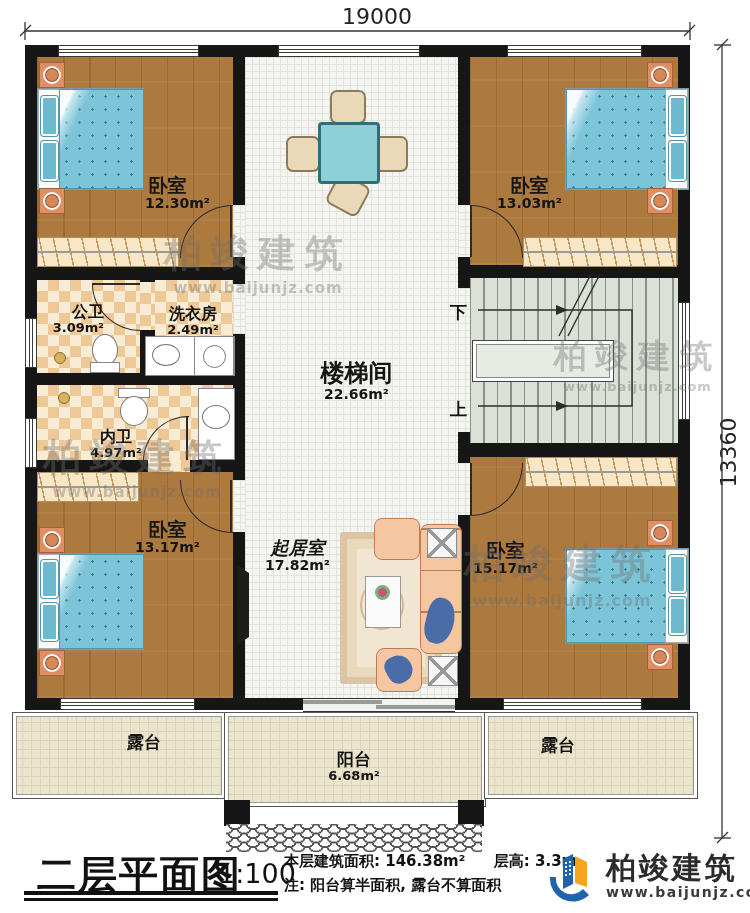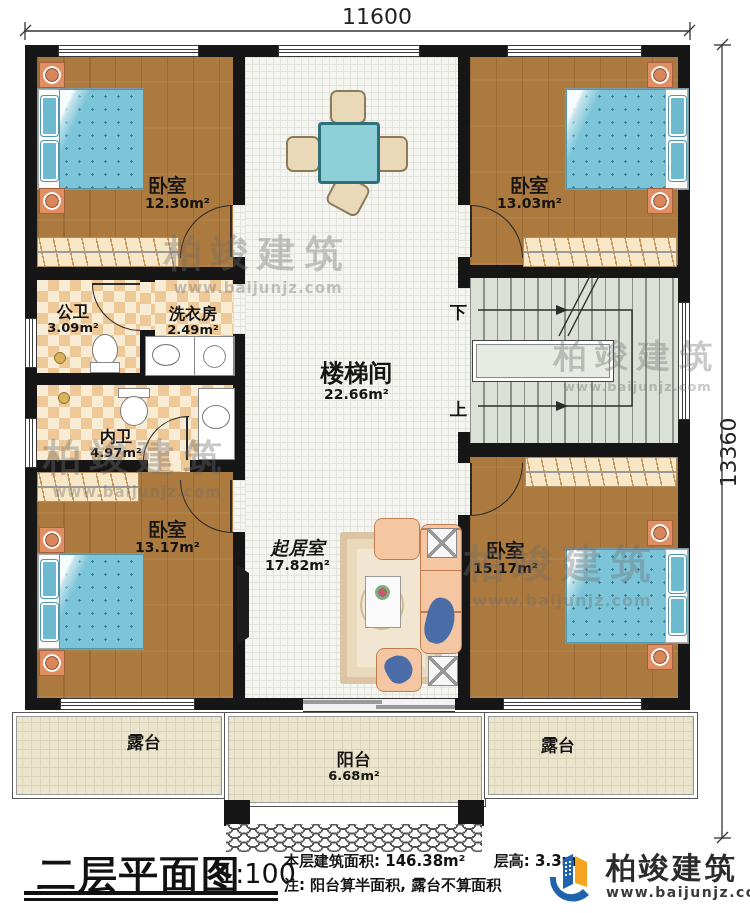--- a/index.html
+++ b/index.html
@@ -86,21 +86,21 @@
   .f-info{font-size:15px;font-weight:bold;color:#111;white-space:nowrap;}
   .brand-name{font-size:30px;font-weight:900;color:#2b2b2b;letter-spacing:3px;}
   .brand-url{font-size:14px;font-weight:bold;color:#3a3a3a;letter-spacing:1.5px;}
   svg.overlay{position:absolute;left:0;top:0;z-index:34;pointer-events:none;}
 </style>
 </head>
 <body>
 
 <div id="plan">
 
-  <div class="abs dim" style="left:332px;top:4px;width:90px;text-align:center;">11600</div>
+  <div class="abs dim" style="left:332px;top:4px;width:90px;text-align:center;">19000</div>
   <div class="abs dim" style="left:668px;top:440px;width:120px;text-align:center;transform:rotate(-90deg);">13360</div>
 
   <div class="abs house-wall" style="left:25px;top:45px;width:665px;height:665px;"></div>
 
   <div class="abs floor-wood" style="left:37px;top:57px;width:196px;height:210px;"></div>
   <div class="abs floor-wood" style="left:470px;top:57px;width:208px;height:208px;"></div>
   <div class="abs floor-tile" style="left:245px;top:57px;width:213px;height:641px;"></div>
   <div class="abs floor-checker" style="left:37px;top:280px;width:103px;height:93px;"></div>
   <div class="abs floor-checker" style="left:155px;top:280px;width:78px;height:93px;"></div>
   <div class="abs floor-checker" style="left:37px;top:385px;width:196px;height:75px;"></div>
@@ -230,21 +230,21 @@
   <div class="abs tv" style="left:237px;top:565px;width:12px;height:80px;"></div>
 
   <div class="abs rlabel" style="left:125px;top:175px;width:85px;">
     <span class="rname" style="font-size:19px;">卧室</span>
     <span class="rarea" style="font-size:14px;text-align:right;">12.30m²</span>
   </div>
   <div class="abs rlabel" style="left:487px;top:175px;width:85px;">
     <span class="rname" style="font-size:19px;">卧室</span>
     <span class="rarea" style="font-size:14px;">13.03m²</span>
   </div>
-  <div class="abs rlabel" style="left:42px;top:303px;width:62px;">
+  <div class="abs rlabel" style="left:42px;top:303px;width:62px;text-align:right;">
     <span class="rname" style="font-size:16px;">公卫</span>
     <span class="rarea" style="font-size:13px;">3.09m²</span>
   </div>
   <div class="abs rlabel" style="left:153px;top:297px;width:80px;margin-top:8px;">
     <span class="rname" style="font-size:16px;">洗衣房</span>
     <span class="rarea" style="font-size:13px;">2.49m²</span>
   </div>
   <div class="abs rlabel" style="left:82px;top:428px;width:68px;">
     <span class="rname" style="font-size:16px;">内卫</span>
     <span class="rarea" style="font-size:13px;">4.97m²</span>

